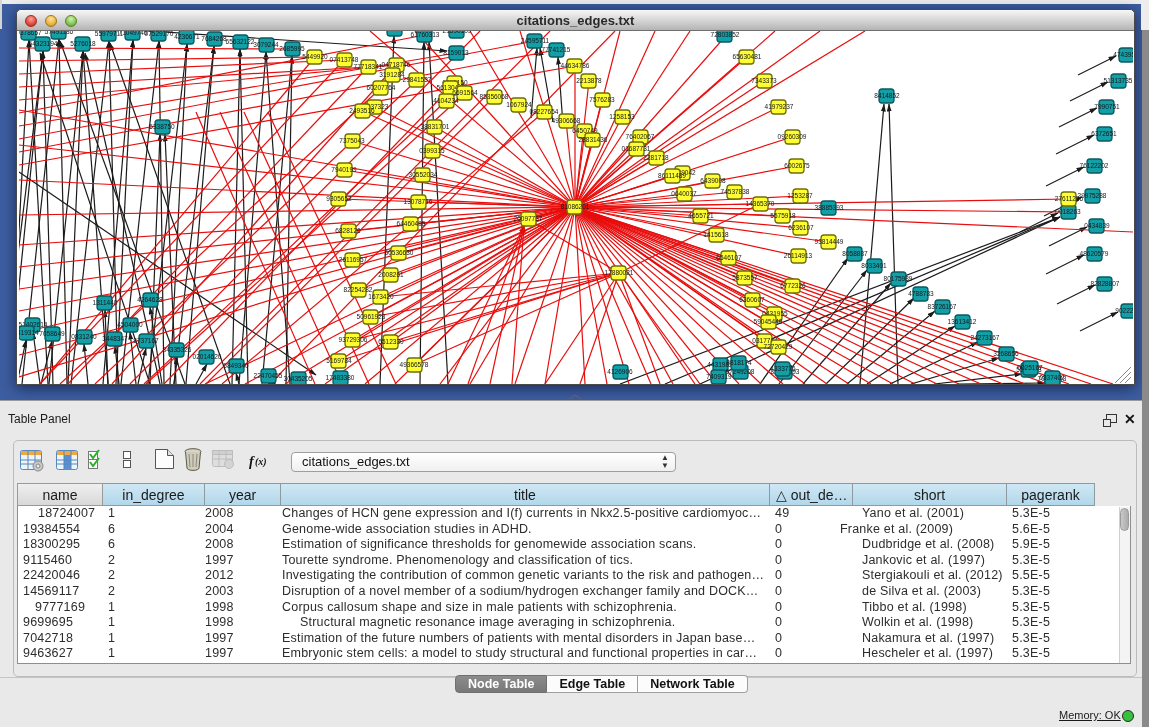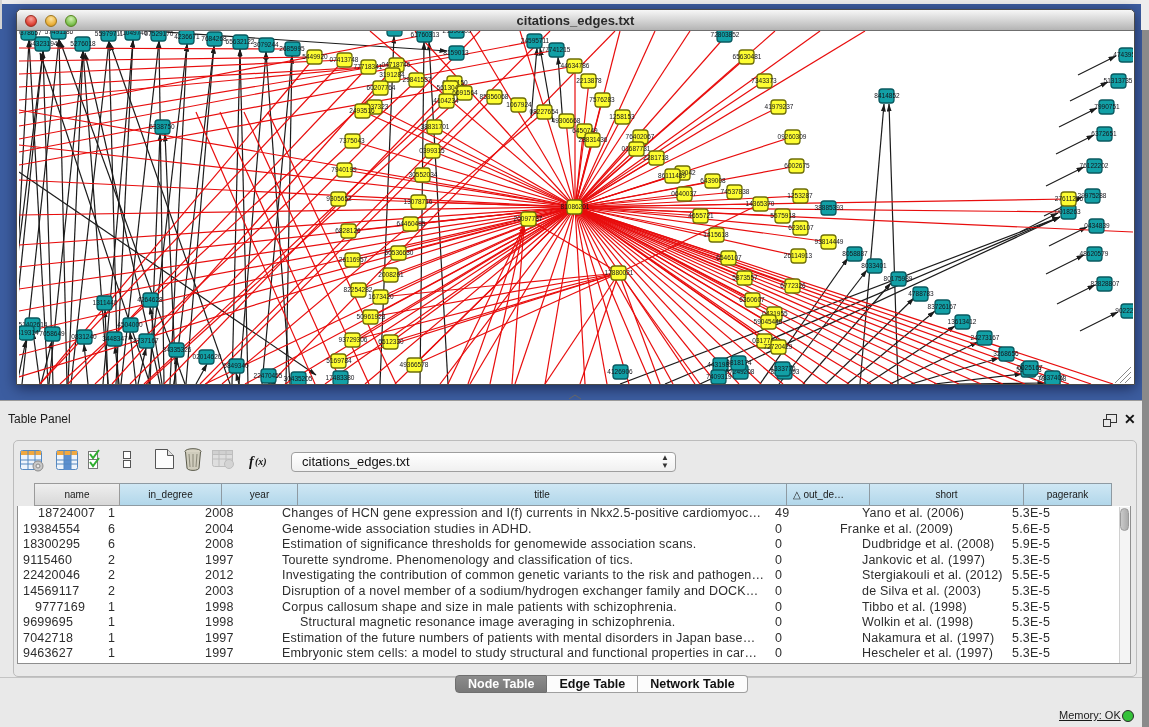--- a/index.html
+++ b/index.html
@@ -28,22 +28,22 @@
 #ptitle { position:absolute; left:8px; top:11px; font-size:12px; color:#1c1c1c; }
 #pclose { position:absolute; left:1124px; top:10px; font-size:14px; font-weight:bold; color:#111; }
 #pfloat { position:absolute; left:1103px; top:12px; }
 #toolbox { position:absolute; left:13px; top:39px; width:1124px; height:237px;
   border:1px solid #bcbcbc; border-radius:5px; background:#e9e9e9; }
 #combo { position:absolute; left:291px; top:452px; width:385px; height:20px;
   background:linear-gradient(#fff,#f0f0f0); border:1px solid #9e9e9e; border-radius:4px;
   font-size:13px; color:#111; line-height:18px; padding-left:10px; }
 #combo .arr { position:absolute; right:6px; top:1px; font-size:8px; color:#333; line-height:8px; }
 .hd { position:absolute; top:483px; height:23px; border:1px solid #8e9aa2; border-left:none;
-  background:linear-gradient(#cfe7f4,#b2d7ea); font-size:10px; color:#1a1a1a;
-  text-align:center; line-height:22px;margin-left:17px; }
+  background:linear-gradient(#cfe7f4,#b2d7ea); font-size:14px; color:#1a1a1a;
+  text-align:center; line-height:22px; }
 .hdg { background:linear-gradient(#efefef,#d8d8d8); border-color:#9a9a9a; }
 .trow { position:absolute; height:15.6px; font-size:12.5px; color:#2d2d2d; }
 .trow span { position:absolute; white-space:nowrap; letter-spacing:.2px; }
 #sbar { position:absolute; left:1119px; top:507px; width:11px; height:156px;
   background:#f4f4f4; border-left:1px solid #d0d0d0; }
 #sthumb { position:absolute; left:1120px; top:508px; width:9px; height:23px;
   background:linear-gradient(90deg,#c9c9c9,#ababab); border-radius:5px; border:1px solid #9a9a9a; }
 #tabs { position:absolute; left:430px; top:675px; height:18px; display:flex;
   font-size:12.5px; font-weight:bold; z-index:5; }
 .tab { padding:0 12px; line-height:17px; background:#fcfcfc; color:#111;
@@ -684,21 +684,21 @@
 <div class="hd" style="left:770px;width:83px;text-align:left;padding-left:6px">△ out_de…</div>
 <div class="hd" style="left:853px;width:154px">short</div>
 <div class="hd" style="left:1007px;width:88px">pagerank</div>
 <div id="tblbg" style="position:absolute;left:17px;top:506px;width:1114px;height:158px;background:#fff;border:1px solid #8e8e8e;border-top:none"></div>
 <div class="trow" style="top:506.0px">
     <span style="left:38px">18724007</span>
     <span style="left:108px">1</span>
     <span style="left:205px">2008</span>
     <span style="left:282px">Changes of HCN gene expression and I(f) currents in Nkx2.5-positive cardiomyoc…</span>
     <span style="left:775px">49</span>
-    <span style="left:862px">Yano et al. (2006)</span>
+    <span style="left:862px">Yano et al. (2001)</span>
     <span style="left:1012px">5.3E-5</span>
   </div>
 <div class="trow" style="top:521.6px">
     <span style="left:23px">19384554</span>
     <span style="left:108px">6</span>
     <span style="left:205px">2004</span>
     <span style="left:282px">Genome-wide association studies in ADHD.</span>
     <span style="left:775px">0</span>
     <span style="left:840px">Franke et al. (2009)</span>
     <span style="left:1012px">5.6E-5</span>

